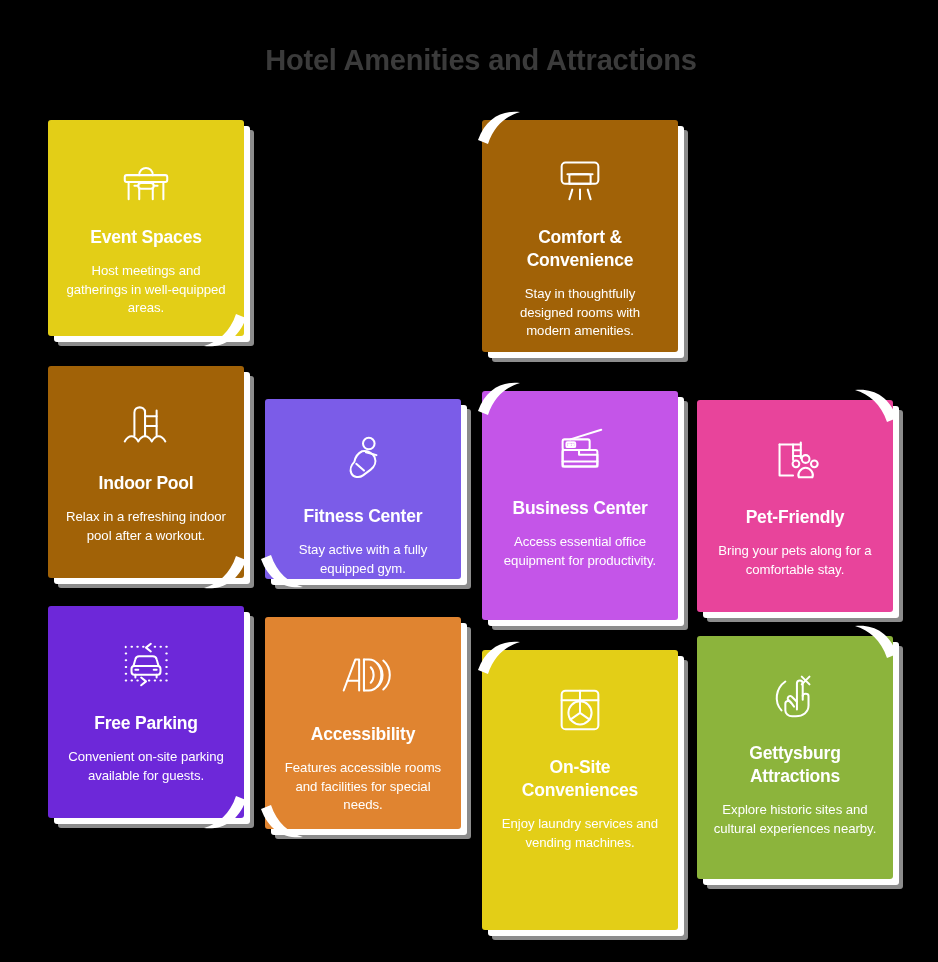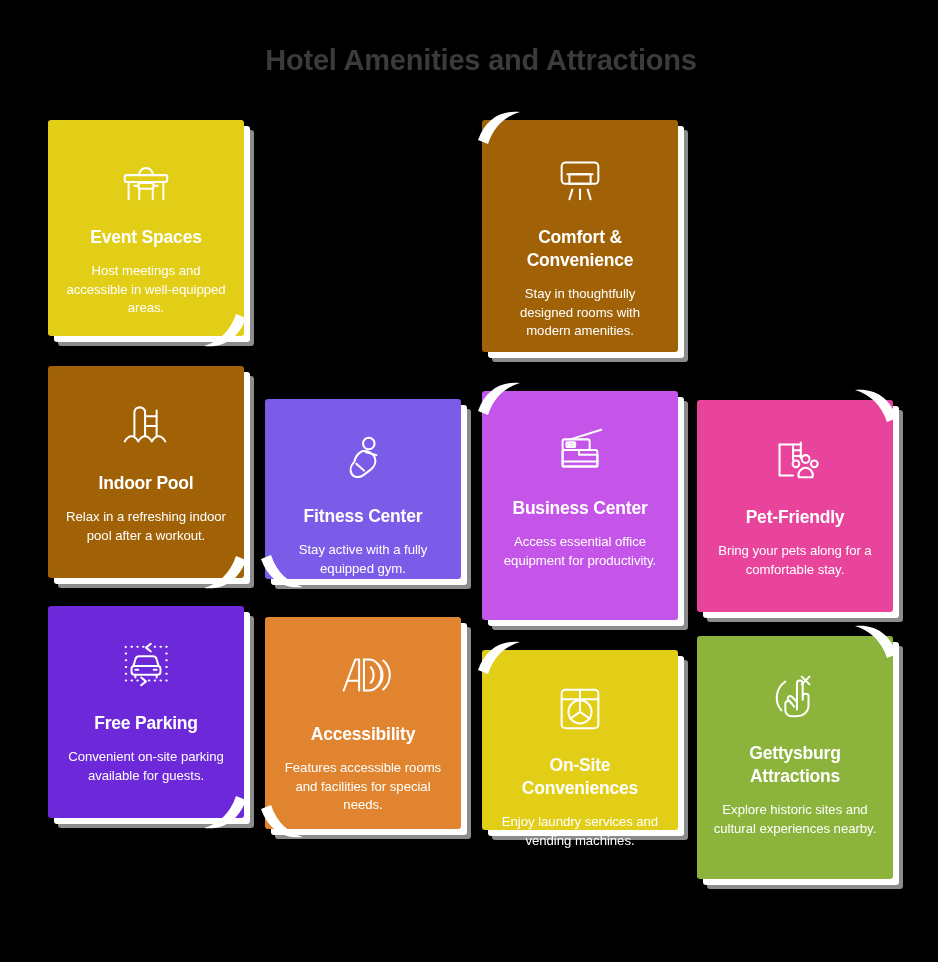--- a/index.html
+++ b/index.html
@@ -123,21 +123,21 @@
           <svg viewBox="0 0 60 58">
             <path d="M23 25 C23 15, 37 15, 37 25"></path>
             <rect x="8" y="25" width="44" height="7" rx="2"></rect>
             <path d="M12 32 L12 50 M48 32 L48 50"></path>
             <rect x="22" y="33" width="16" height="6" rx="3"></rect>
             <path d="M23 39 L23 50 M37 39 L37 50"></path>
             <path d="M18 36 L22 36 M38 36 L42 36"></path>
           </svg>
         </div>
         <div class="card-title">Event Spaces</div>
-        <div class="card-desc">Host meetings and accessible in well-equipped areas.</div>
+        <div class="card-desc">Host meetings and gatherings in well-equipped areas.</div>
       </div>
       <div class="card" style="left: 482px; top: 120px; width: 196px; height: 232px; background: #a16207;">
         <div class="curl tl">
           <svg viewBox="0 0 46 40" preserveAspectRatio="none">
             <path d="M2 30 C10 8, 26 0, 44 2 C30 6, 18 16, 12 34 Z" fill="#ffffff"></path>
           </svg>
         </div>
         <div class="card-icon">
           <svg viewBox="0 0 60 58">
             <rect x="11" y="12" width="38" height="22" rx="4"></rect>
@@ -260,21 +260,21 @@
             <path d="M31 12 L36 12 C44 12, 49 20, 49 28 C49 36, 44 44, 36 44 L31 44 Z"></path>
             <path d="M31 12 L31 44"></path>
             <path d="M38 20 C42 24, 42 32, 38 36"></path>
             <path d="M45 16 C52 22, 52 34, 45 40"></path>
             <path d="M51 13 C60 21, 60 35, 51 43"></path>
           </svg>
         </div>
         <div class="card-title">Accessibility</div>
         <div class="card-desc">Features accessible rooms and facilities for special needs.</div>
       </div>
-      <div class="card" style="left: 482px; top: 650px; width: 196px; height: 180px; background: rgb(227, 206, 23);">
+      <div class="card" style="left: 482px; top: 650px; width: 196px; height: 280px; background: rgb(227, 206, 23);">
         <div class="curl tl">
           <svg viewBox="0 0 46 40" preserveAspectRatio="none">
             <path d="M2 30 C10 8, 26 0, 44 2 C30 6, 18 16, 12 34 Z" fill="#ffffff"></path>
           </svg>
         </div>
         <div class="card-icon">
           <svg viewBox="0 0 60 58">
             <rect x="11" y="10" width="38" height="40" rx="4"></rect>
             <path d="M11 20 L49 20"></path>
             <path d="M30 10 L30 20"></path>

